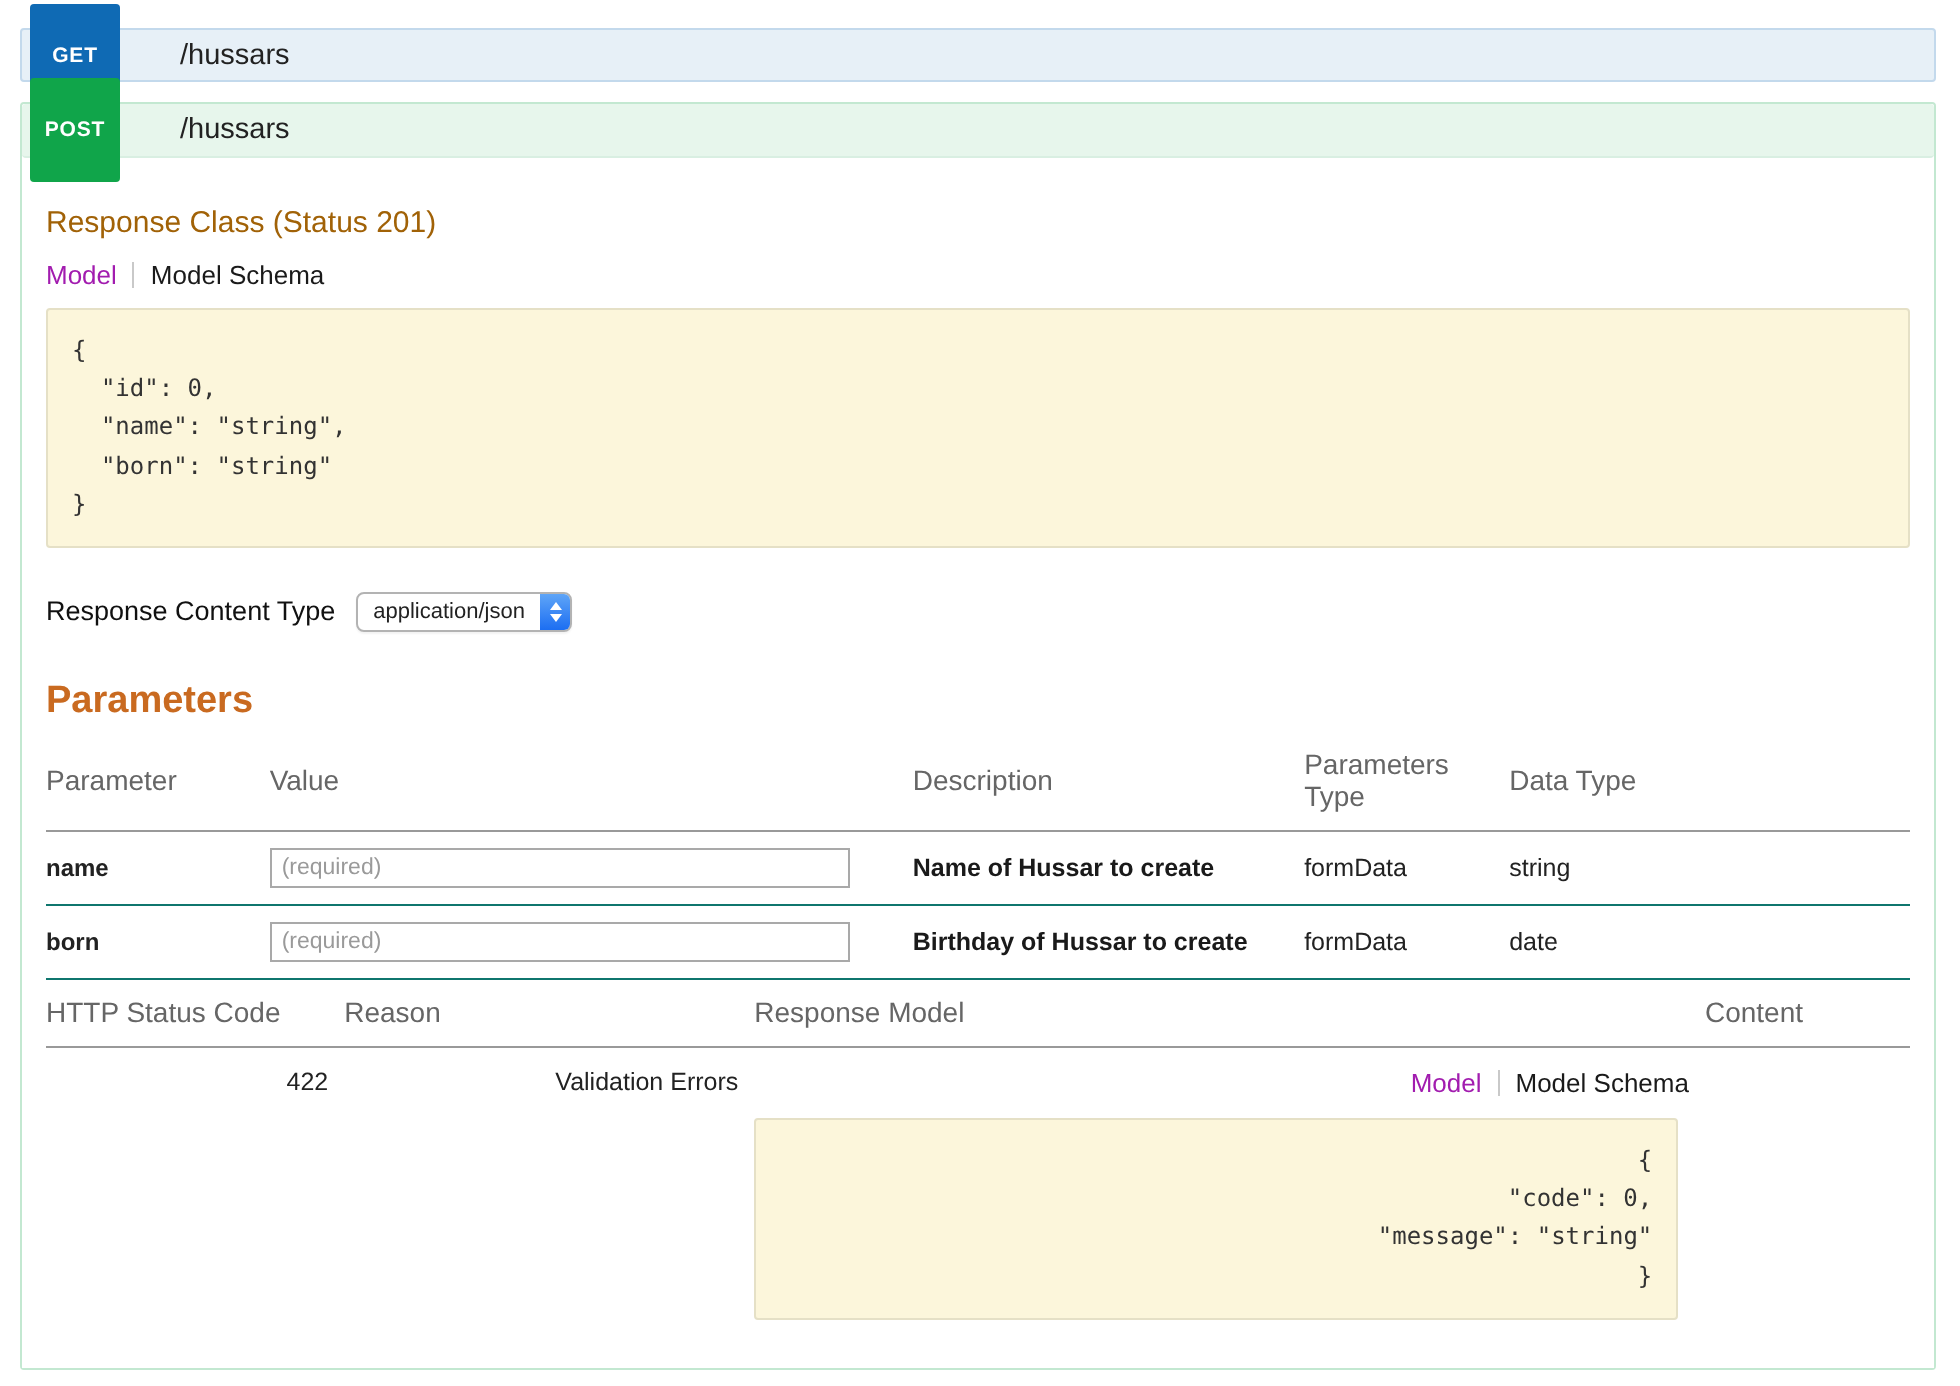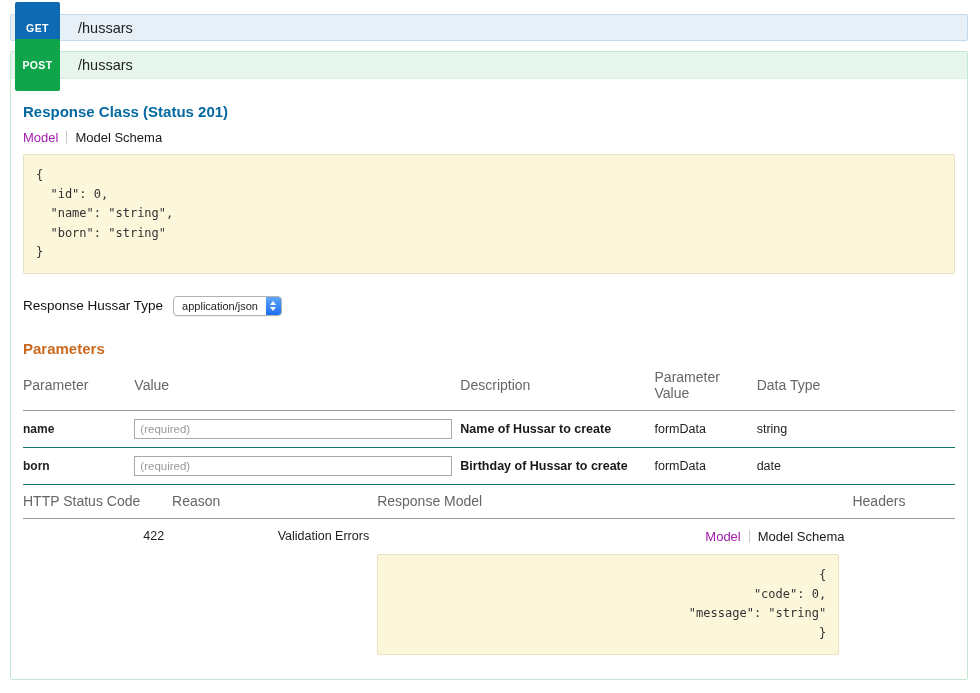--- a/index.html
+++ b/index.html
@@ -25,35 +25,35 @@
   }
   .method-btn {
     display: inline-block;
     width: 45px; text-align: center;
     font-size: 10.5px; font-weight: bold; letter-spacing: .4px;
     color: #fff; padding: 20px 0;
     border-radius: 2px;
   }
   .method-get  { background: #0f6ab4; }
   .method-post { background: #10a54a; }
-  .path { margin-left: 18px; font-size: 14.5px; color: #222; text-decoration: none; }
+  .path { margin-left: 30px; font-size: 14.5px; color: #222; text-decoration: none; }
 
   
   .op-post {
     border: 1px solid #c3e8d1;
     border-radius: 2px;
   }
   .op-post-heading {
     background: #e7f6ec;
     border-bottom: 1px solid #d9efe2;
   }
   .op-post-content { background: #fff; padding: 14px 12px 16px 12px; }
 
-  h3.sec-green { color: #0369a1; font-size: 15px; font-weight: bold; margin: 10px 0 10px; }
-  h3.sec-orange { color: #c96a20; font-size: 15px; font-weight: bold; margin: 24px 0 4px; }
+  h3.sec-green { color: #a16207; font-size: 15px; font-weight: normal; margin: 10px 0 10px; }
+  h3.sec-orange { color: #c96a20; font-size: 19px; font-weight: bold; margin: 24px 0 4px; }
 
   .tabs { font-size: 13px; margin-bottom: 9px; }
   .tab { cursor: pointer; }
   .tab-inactive { color: #a21caf; }
   .tab-active { color: #1a1a1a; }
   .tab-divider {
     display: inline-block; width: 1px; height: 13px;
     background: #c9c9c9; margin: 0 8px; vertical-align: -2px;
   }
 
@@ -104,21 +104,21 @@
     text-align: left; font-weight: normal;
     color: #666; font-size: 14px;
     padding: 8px 8px 9px 0;
     border-bottom: 1px solid #999;
   }
   td { padding: 8px 8px 8px 0; font-size: 12.5px; vertical-align: middle; }
   .params-table tbody tr { border-bottom: 1px solid #0f766e; }
   td.cell-name { font-weight: bold; font-size: 12px; }
   td.cell-desc { font-weight: bold; color: #1a1a1a; }
   input.param-input {
-    width: 318px; height: 20px;
+    width: 290px; height: 20px;
     border: 1px solid #a9a9a9;
     font-family: "Liberation Sans", sans-serif;
     font-size: 11.5px; color: #444;
     padding: 1px 5px;
   }
   input.param-input::placeholder { color: #9a9a9a; opacity: 1; }
 
   .rm-table td { vertical-align: top; padding-top: 10px; text-align: right; }
   .rm-model-cell .tabs { margin-bottom: 10px; }
   .rm-snippet { width: 462px; }
@@ -147,21 +147,21 @@
         <span class="tab tab-inactive">Model</span><span class="tab-divider"></span><span class="tab tab-active">Model Schema</span>
       </div>
 
       <pre class="snippet snippet-main">{
   "id": 0,
   "name": "string",
   "born": "string"
 }</pre>
 
       <div class="rct-row">
-        <span class="rct-label">Response Hussar Type</span>
+        <span class="rct-label">Response Content Type</span>
         <span class="fake-select">
           <span>application/json</span>
           <span class="select-arrows">
             <span class="arr-up"></span>
               <span class="arr-down"></span>
           </span>
         </span>
       </div>
 
       <h3 class="sec-orange">Parameters</h3>
@@ -172,21 +172,21 @@
             <col style="width:34.5%">
             <col style="width:21%">
             <col style="width:11%">
             <col style="width:21.5%">
         </colgroup>
         <thead>
           <tr>
             <th>Parameter</th>
             <th>Value</th>
             <th>Description</th>
-            <th>Parameter Value</th>
+            <th>Parameters Type</th>
             <th>Data Type</th>
           </tr>
         </thead>
         <tbody>
           <tr>
             <td class="cell-name">name</td>
             <td><input class="param-input" type="text" placeholder="(required)" style=""></td>
             <td class="cell-desc">Name of Hussar to create</td>
             <td>formData</td>
             <td>string</td>
@@ -207,21 +207,21 @@
           <col style="width:16%">
             <col style="width:22%">
             <col style="width:51%">
             <col style="width:11%">
         </colgroup>
         <thead>
           <tr>
             <th>HTTP Status Code</th>
             <th>Reason</th>
             <th>Response Model</th>
-            <th>Headers</th>
+            <th>Content</th>
           </tr>
         </thead>
         <tbody>
           <tr>
             <td>422</td>
             <td>Validation Errors</td>
             <td class="rm-model-cell">
               <div class="tabs">
                 <span class="tab tab-inactive">Model</span><span class="tab-divider"></span><span class="tab tab-active">Model Schema</span>
               </div>

